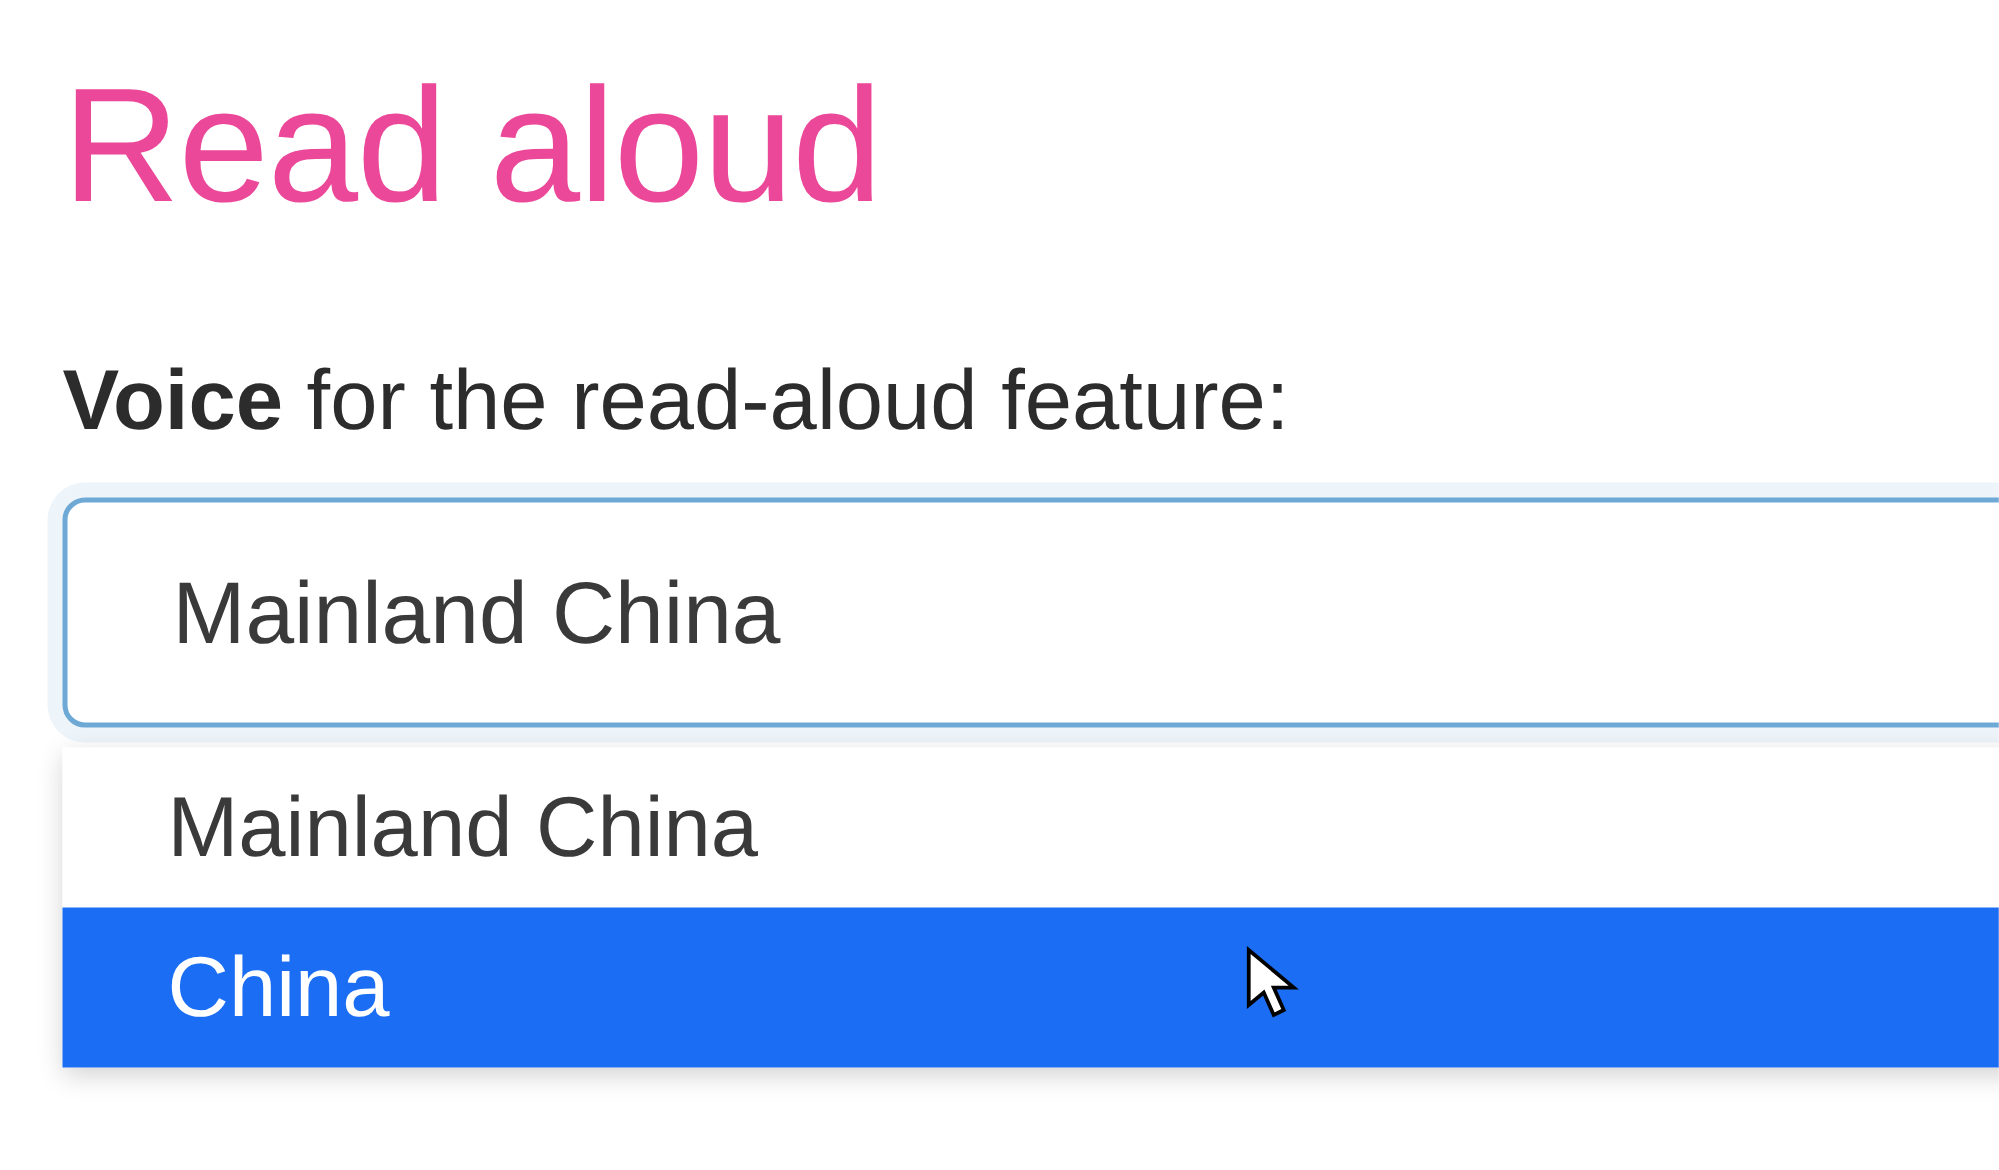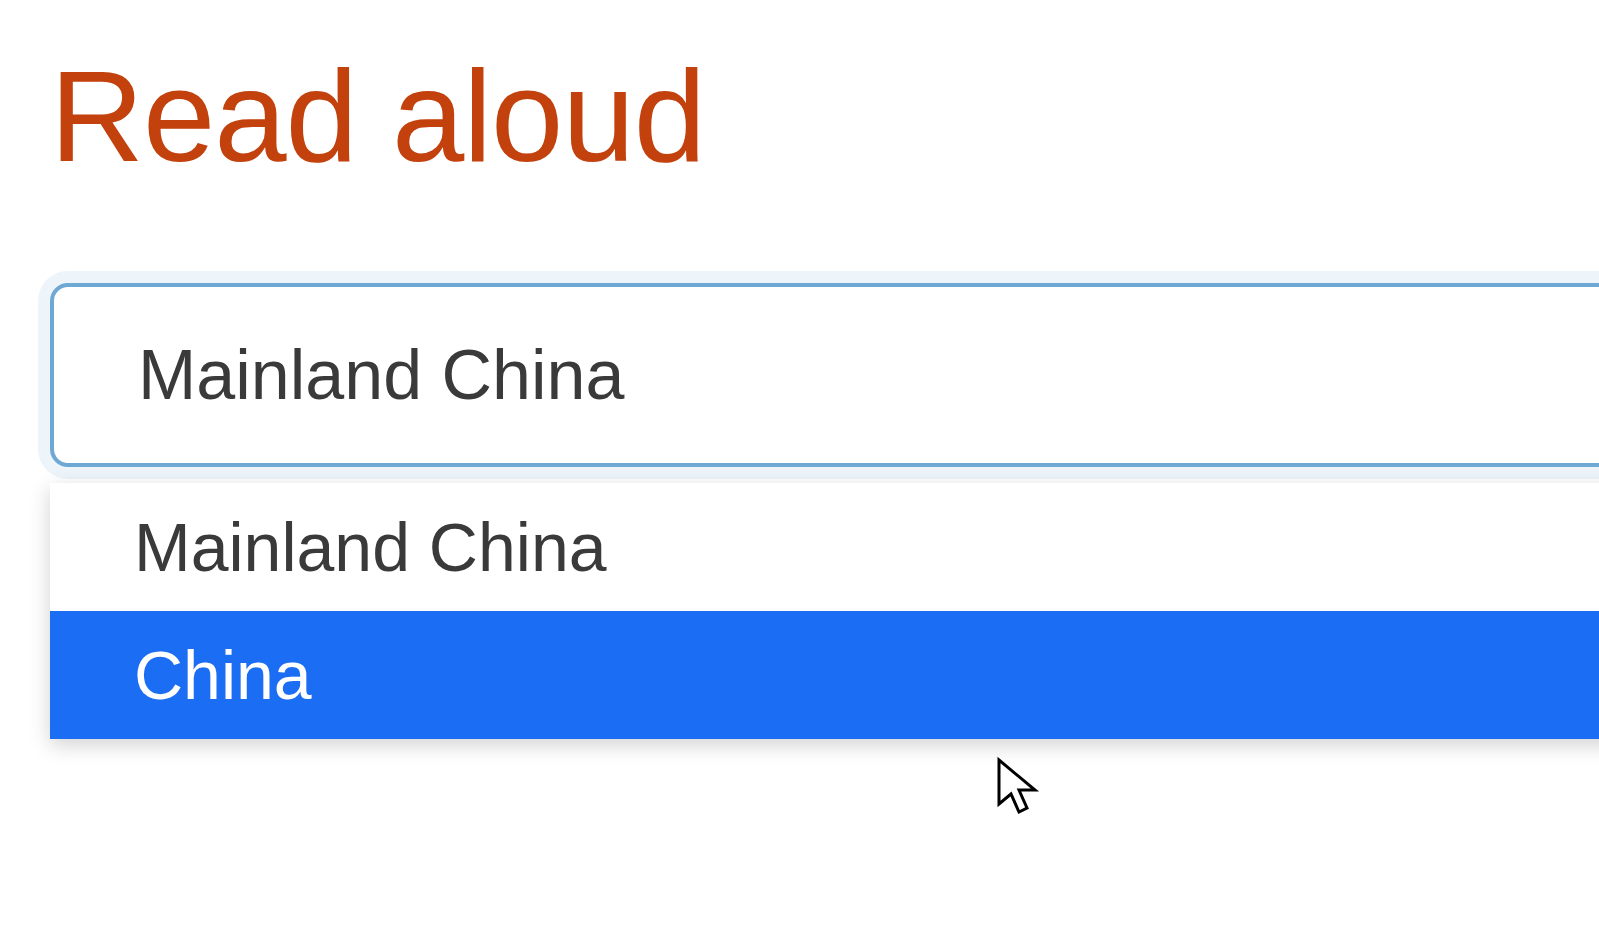--- a/index.html
+++ b/index.html
@@ -14,21 +14,21 @@
       height: 936px;
       overflow: hidden;
       position: relative;
     }
     .container {
       padding: 45px 50px 0 50px;
     }
     .heading {
       font-size: 130px;
       font-weight: 400;
-      color: #c2410c;
+      color: #ec4899;
       letter-spacing: -1px;
       margin-bottom: 95px;
       line-height: 1.1;
     }
     .label-line {
       font-size: 68px;
       color: #2c2c2c;
       margin-bottom: 40px;
       line-height: 1.1;
     }
@@ -74,20 +74,23 @@
       height: 60px;
       pointer-events: none;
     }
   </style>
 </head>
 <body>
 
 <div class="container">
   <h1 class="heading">Read aloud</h1>
 
+  <div class="label-line">
+    <span class="label-bold">Voice</span><span> for the read-aloud feature:</span>
+  </div>
 
   <div class="select-box">
     <span>Mainland China</span>
   </div>
 
   <div class="dropdown">
     <div class="option">
       <span>Mainland China</span>
     </div>
     <div class="option highlighted">

